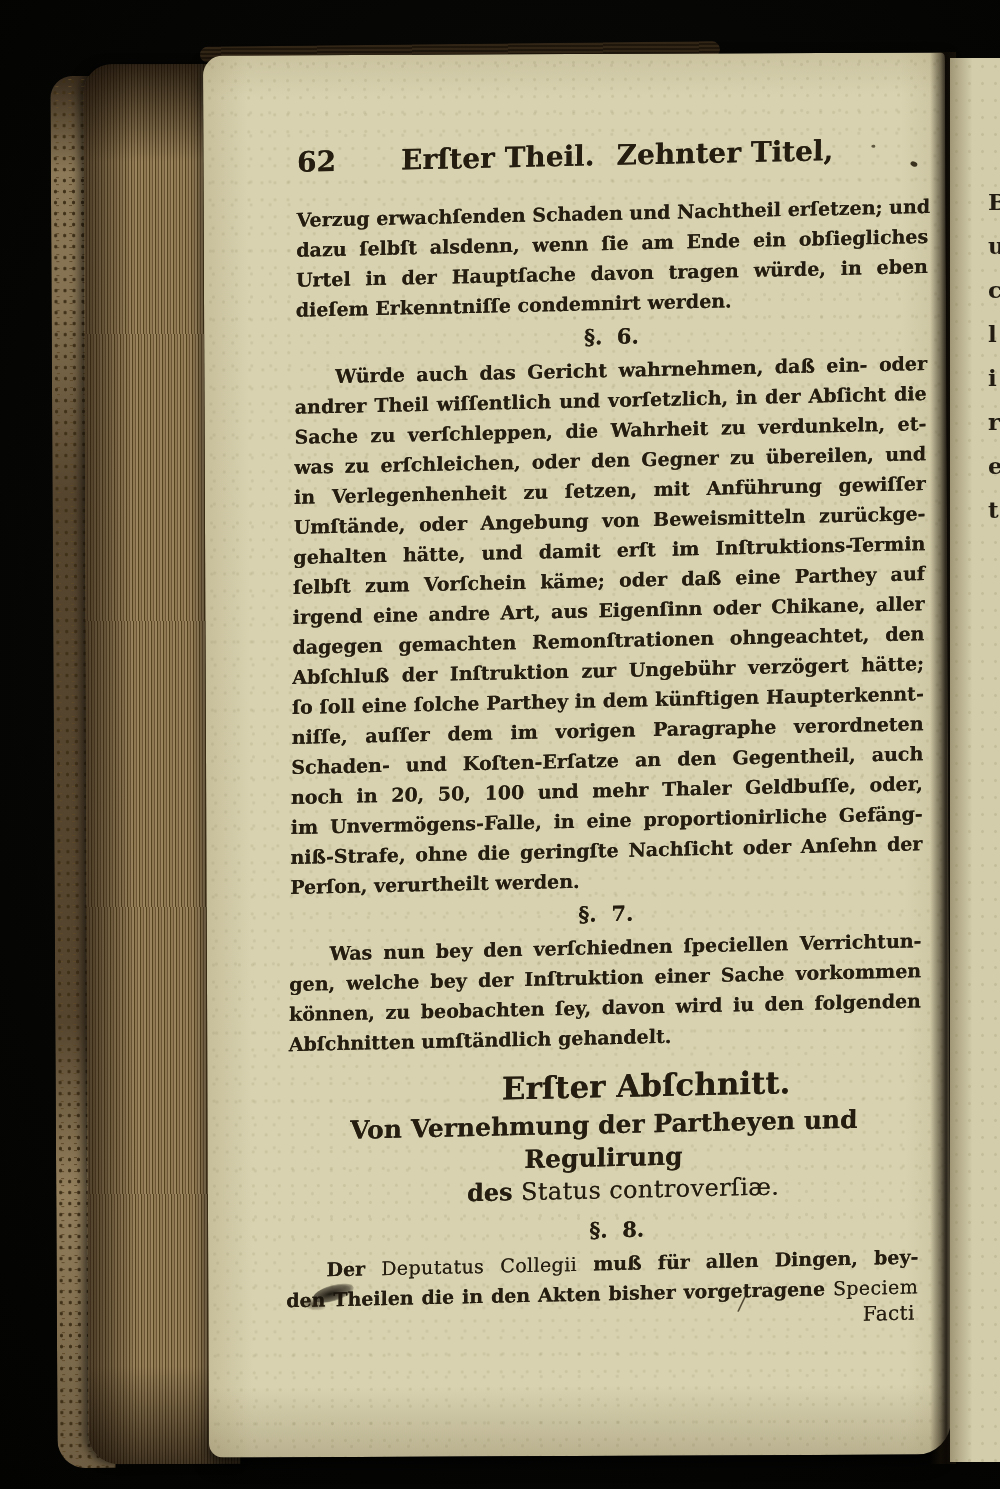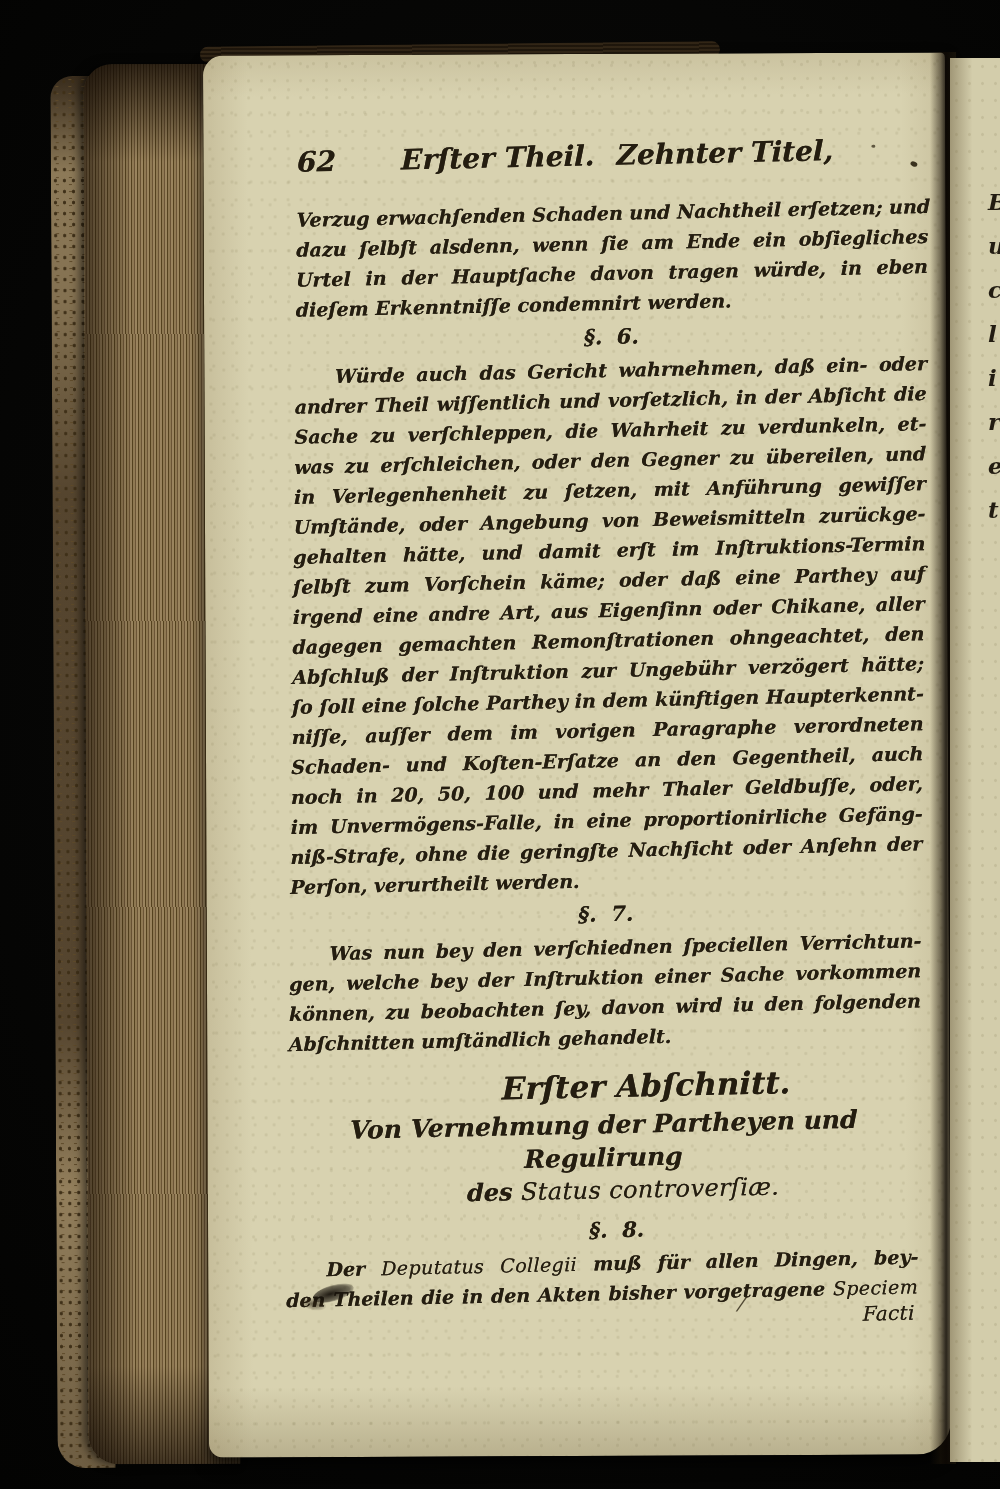--- a/index.html
+++ b/index.html
@@ -1,20 +1,19 @@
 <!DOCTYPE html>
 <html><head>
 <meta charset="utf-8">
 <style>
   html,body{margin:0;padding:0;}
   #screen{
     position:relative; width:1000px; height:1489px; overflow:hidden;
     background:radial-gradient(ellipse at 55% 45%, #0c0b09 0%, #060605 60%, #030302 100%);
     font-family:"DejaVu Serif", serif;
-    font-style:italic;
   }
   
   .cover-edge{
     position:absolute; left:54px; top:76px; width:58px; height:1392px;
     background-color:#a6916a;
     background-image:
       radial-gradient(#3f3018 1.2px, transparent 1.8px),
       radial-gradient(#5e4a2a 1px, transparent 1.6px),
       linear-gradient(to bottom, rgba(25,15,6,.78) 0%, rgba(25,15,6,.18) 7%, rgba(30,19,8,.25) 16%, rgba(35,22,10,.62) 30%, rgba(35,22,10,.62) 68%, rgba(35,22,10,.15) 80%, rgba(25,15,6,.4) 100%);
     background-size:9px 11px, 13px 7px, 100% 100%;

